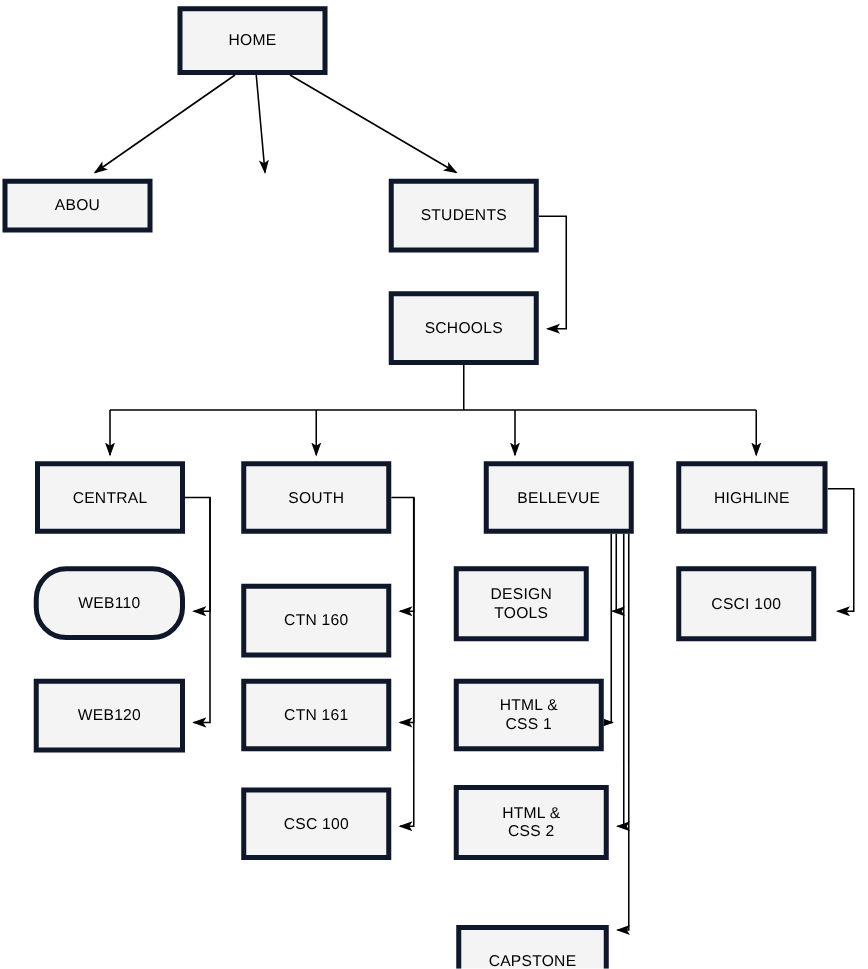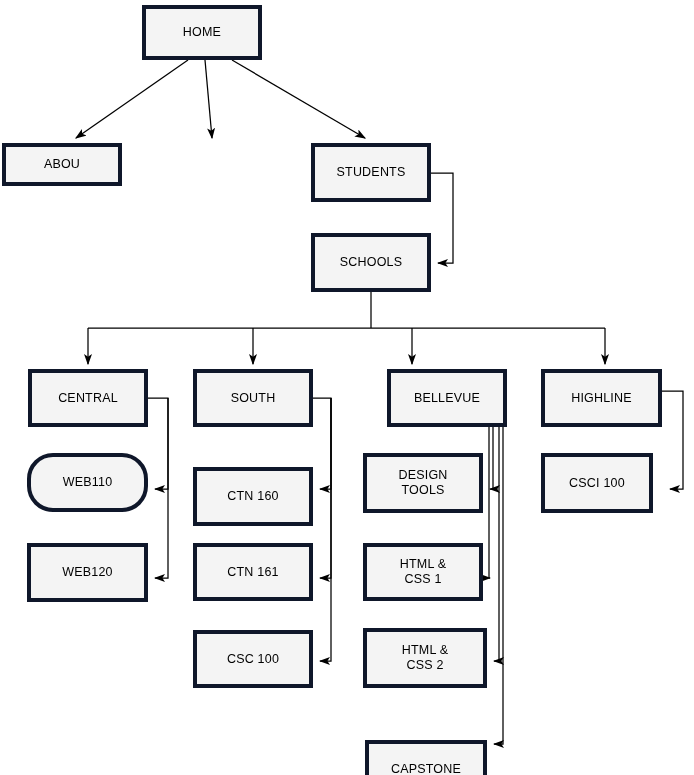--- a/index.html
+++ b/index.html
@@ -95,21 +95,21 @@
   <div class="node" style="left: 311px; top: 233px; width: 120px; height: 59px;">SCHOOLS</div>
   <div class="node" style="left: 193px; top: 369px; width: 120px; height: 58px;">SOUTH</div>
   <div class="node" style="left: 28px; top: 369px; width: 120px; height: 58px;">CENTRAL</div>
   <div class="node" style="left: 363px; top: 369px; width: 120px; height: 58px; margin-left: 24px;">BELLEVUE</div>
   <div class="node" style="left: 541px; top: 369px; width: 121px; height: 58px;">HIGHLINE</div>
   <div class="node" style="left: 27px; top: 453px; width: 121px; height: 59px; border-radius: 26px;">WEB110</div>
   <div class="node" style="left: 27px; top: 543px; width: 121px; height: 59px;">WEB120</div>
   <div class="node" style="left: 193px; top: 453px; width: 120px; height: 59px; margin-top: 14px;">CTN 160</div>
   <div class="node" style="left: 193px; top: 543px; width: 120px; height: 58px;">CTN 161</div>
   <div class="node" style="left: 193px; top: 630px; width: 120px; height: 58px;">CSC 100</div>
-  <div class="node" style="left: 363px; top: 453px; width: 120px; height: 60px;">DESIGN
+  <div class="node" style="left: 363px; top: 453px; width: 108px; height: 60px;">DESIGN
 TOOLS</div>
   <div class="node" style="left: 363px; top: 543px; width: 120px; height: 58px;">HTML &amp;
 CSS 1</div>
   <div class="node" style="left: 363px; top: 628px; width: 124px; height: 60px;">HTML &amp;
 CSS 2</div>
   <div class="node" style="left: 365px; top: 740px; width: 122px; height: 58px;">CAPSTONE</div>
   <div class="node" style="left: 541px; top: 453px; width: 112px; height: 60px;">CSCI 100</div>
 
 </div>
 

